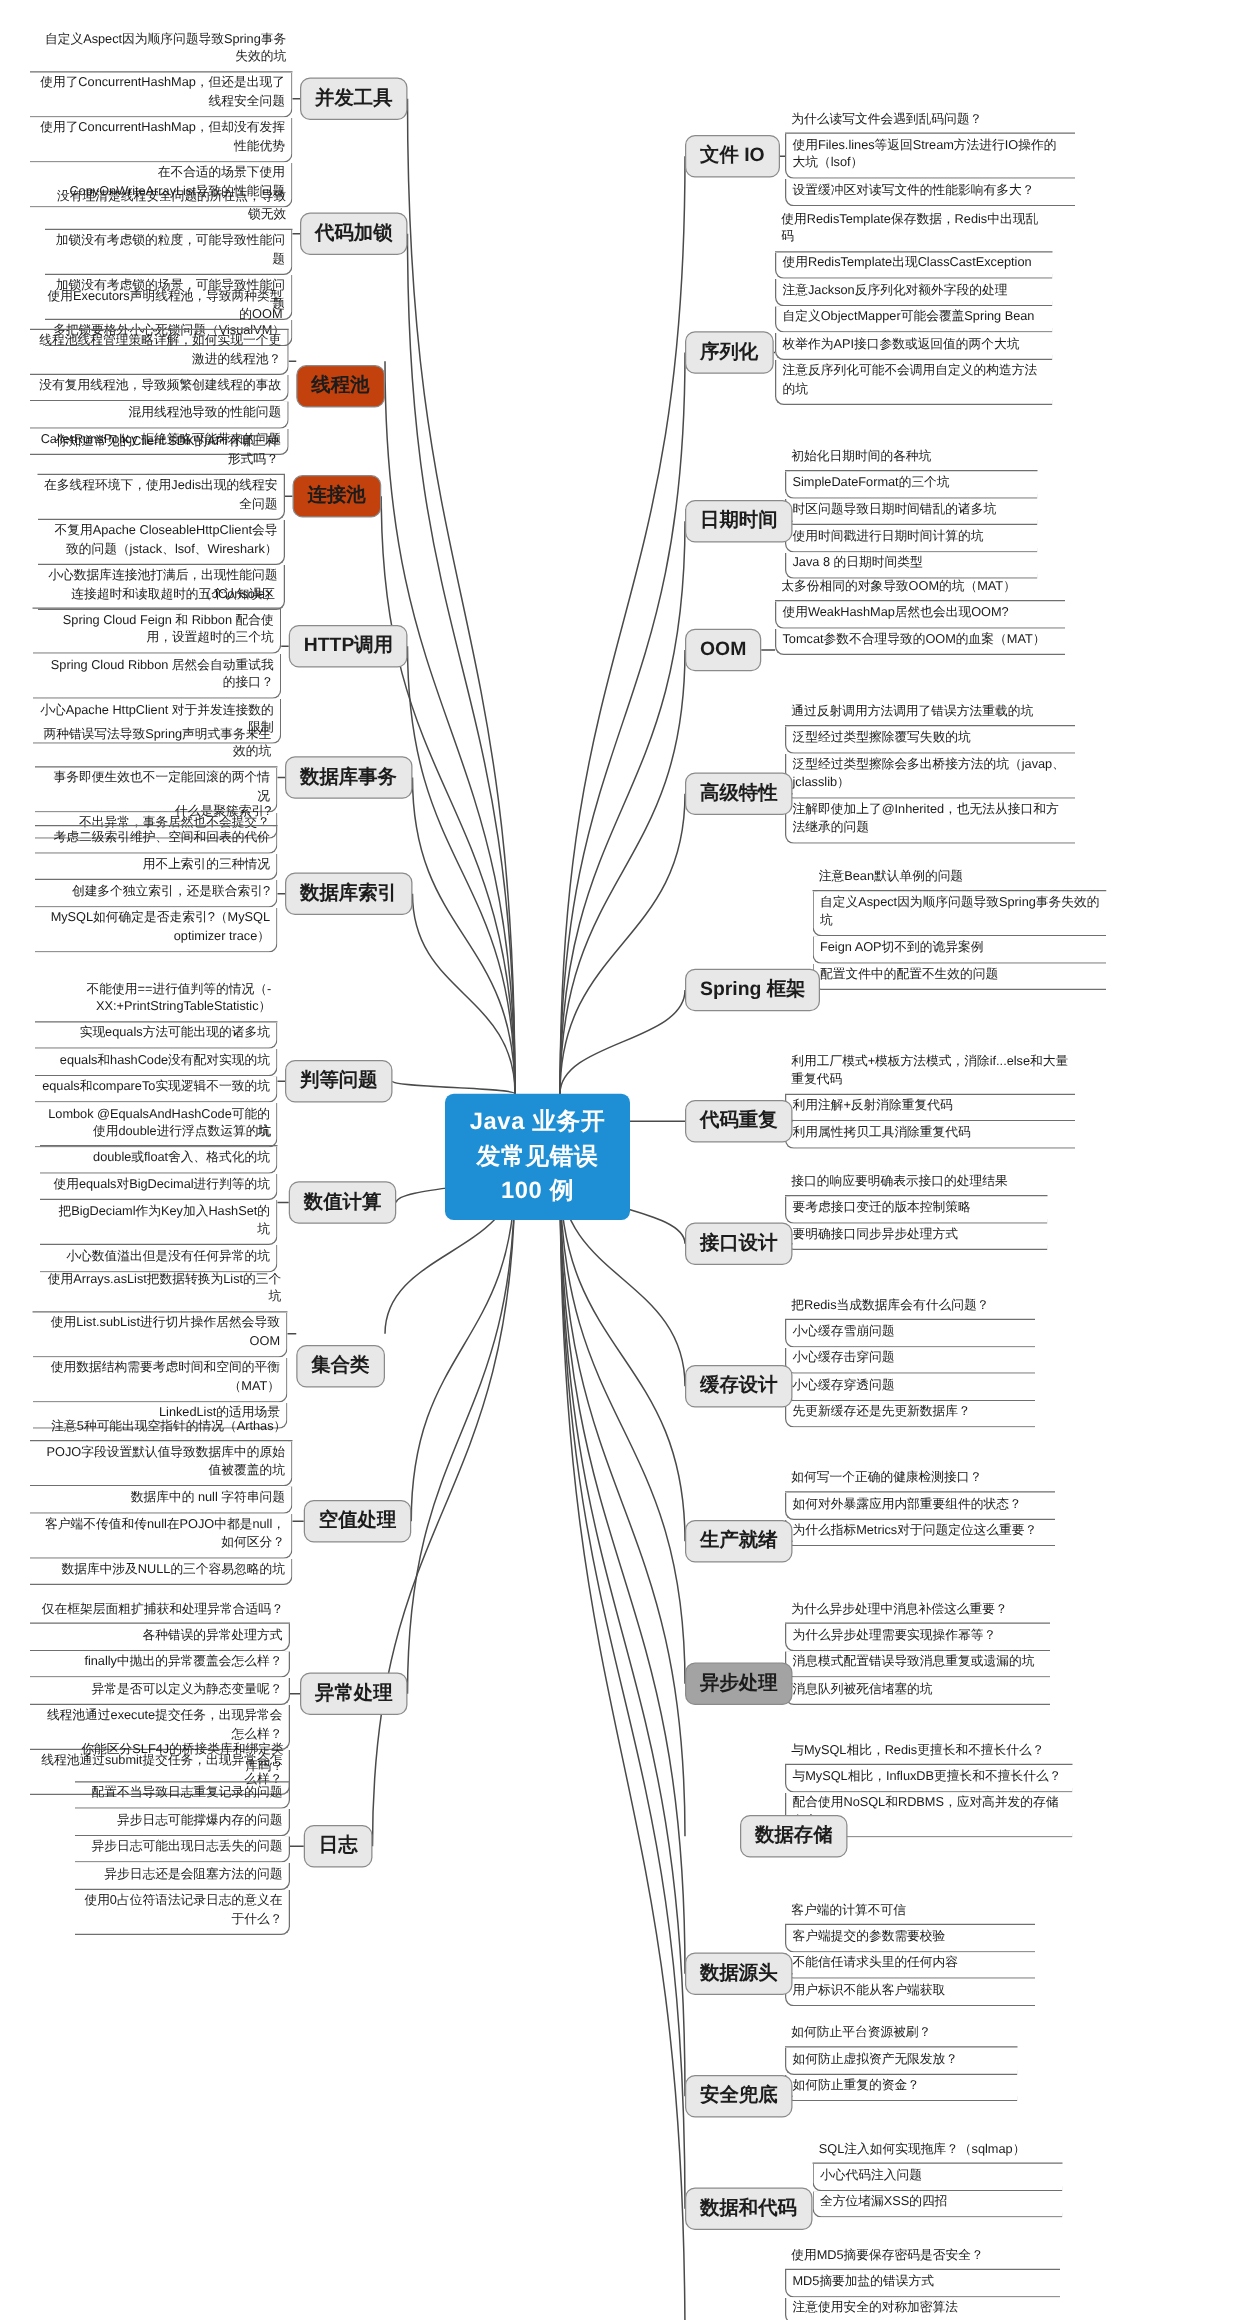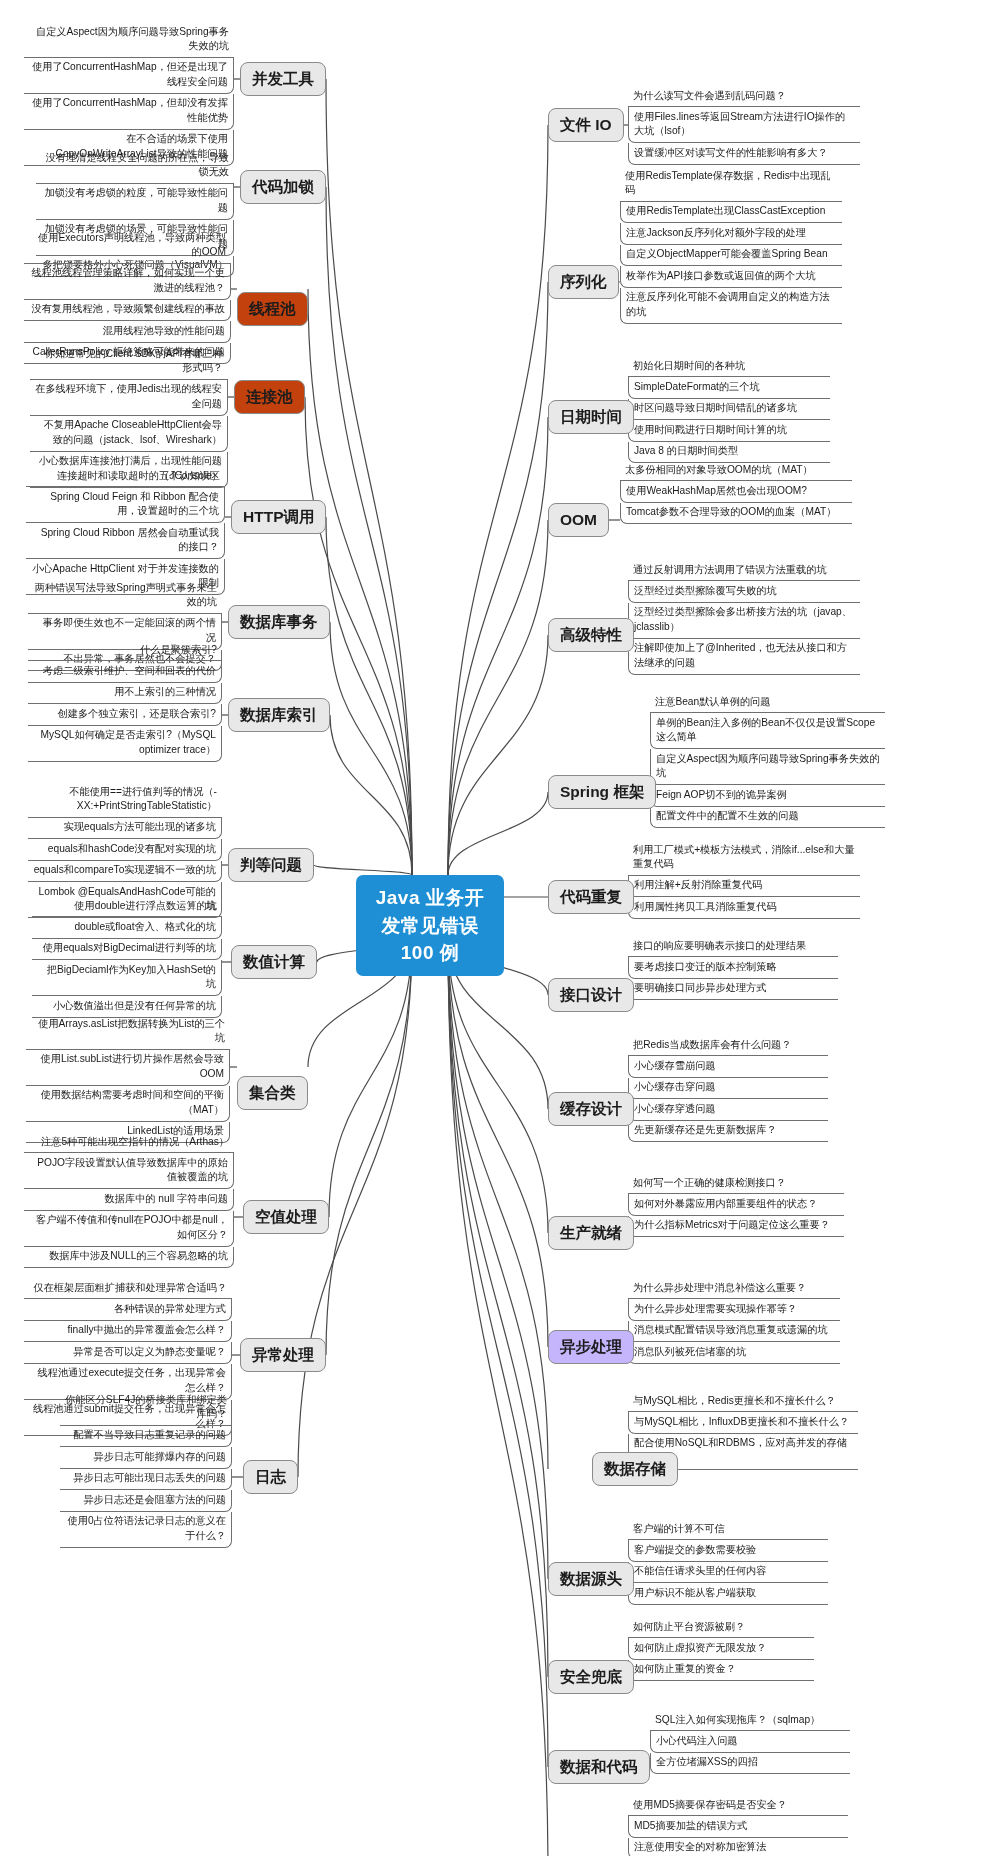--- a/index.html
+++ b/index.html
@@ -265,21 +265,20 @@
       <div class="branch" style="left: 548px; top: 618px; background: rgb(232, 232, 232); border-color: rgb(138, 138, 138);"><span>高级特性</span></div>
       <div class="leafgroup right" style="left: 628px; top: 560px; width: 232px;">
         <div class="leaf first">通过反射调用方法调用了错误方法重载的坑</div>
         <div class="leaf">泛型经过类型擦除覆写失败的坑</div>
         <div class="leaf">泛型经过类型擦除会多出桥接方法的坑（javap、jclasslib）</div>
         <div class="leaf">注解即使加上了@Inherited，也无法从接口和方法继承的问题</div>
       </div>
       <div class="branch" style="left: 548px; top: 775px; background: rgb(232, 232, 232); border-color: rgb(138, 138, 138);"><span>Spring 框架</span></div>
       <div class="leafgroup right" style="left: 650px; top: 692px; width: 235px;">
         <div class="leaf first">注意Bean默认单例的问题</div>
-        <div class="leaf">单例的Bean注入多例的Bean不仅仅是设置Scope这么简单</div>
         <div class="leaf">自定义Aspect因为顺序问题导致Spring事务失效的坑</div>
         <div class="leaf">Feign AOP切不到的诡异案例</div>
         <div class="leaf">配置文件中的配置不生效的问题</div>
       </div>
       <div class="branch" style="left: 548px; top: 880px; background: rgb(232, 232, 232); border-color: rgb(138, 138, 138);"><span>代码重复</span></div>
       <div class="leafgroup right" style="left: 628px; top: 840px; width: 232px;">
         <div class="leaf first">利用工厂模式+模板方法模式，消除if...else和大量重复代码</div>
         <div class="leaf">利用注解+反射消除重复代码</div>
         <div class="leaf">利用属性拷贝工具消除重复代码</div>
       </div>
@@ -296,21 +295,21 @@
         <div class="leaf">小心缓存击穿问题</div>
         <div class="leaf">小心缓存穿透问题</div>
         <div class="leaf">先更新缓存还是先更新数据库？</div>
       </div>
       <div class="branch" style="left: 548px; top: 1216px; background: rgb(232, 232, 232); border-color: rgb(138, 138, 138);"><span>生产就绪</span></div>
       <div class="leafgroup right" style="left: 628px; top: 1173px; width: 216px;">
         <div class="leaf first">如何写一个正确的健康检测接口？</div>
         <div class="leaf">如何对外暴露应用内部重要组件的状态？</div>
         <div class="leaf">为什么指标Metrics对于问题定位这么重要？</div>
       </div>
-      <div class="branch" style="left: 548px; top: 1330px; background: #c4b5fd; border-color: rgb(138, 138, 138);"><span>异步处理</span></div>
+      <div class="branch" style="left: 548px; top: 1330px; background: #a3a3a3; border-color: rgb(138, 138, 138);"><span>异步处理</span></div>
       <div class="leafgroup right" style="left: 628px; top: 1278px; width: 212px;">
         <div class="leaf first">为什么异步处理中消息补偿这么重要？</div>
         <div class="leaf">为什么异步处理需要实现操作幂等？</div>
         <div class="leaf">消息模式配置错误导致消息重复或遗漏的坑</div>
         <div class="leaf">消息队列被死信堵塞的坑</div>
       </div>
       <div class="branch" style="left: 548px; top: 1452px; background: rgb(232, 232, 232); border-color: rgb(138, 138, 138); margin-left: 44px;"><span>数据存储</span></div>
       <div class="leafgroup right" style="left: 628px; top: 1391px; width: 230px;">
         <div class="leaf first">与MySQL相比，Redis更擅长和不擅长什么？</div>
         <div class="leaf">与MySQL相比，InfluxDB更擅长和不擅长什么？</div>

